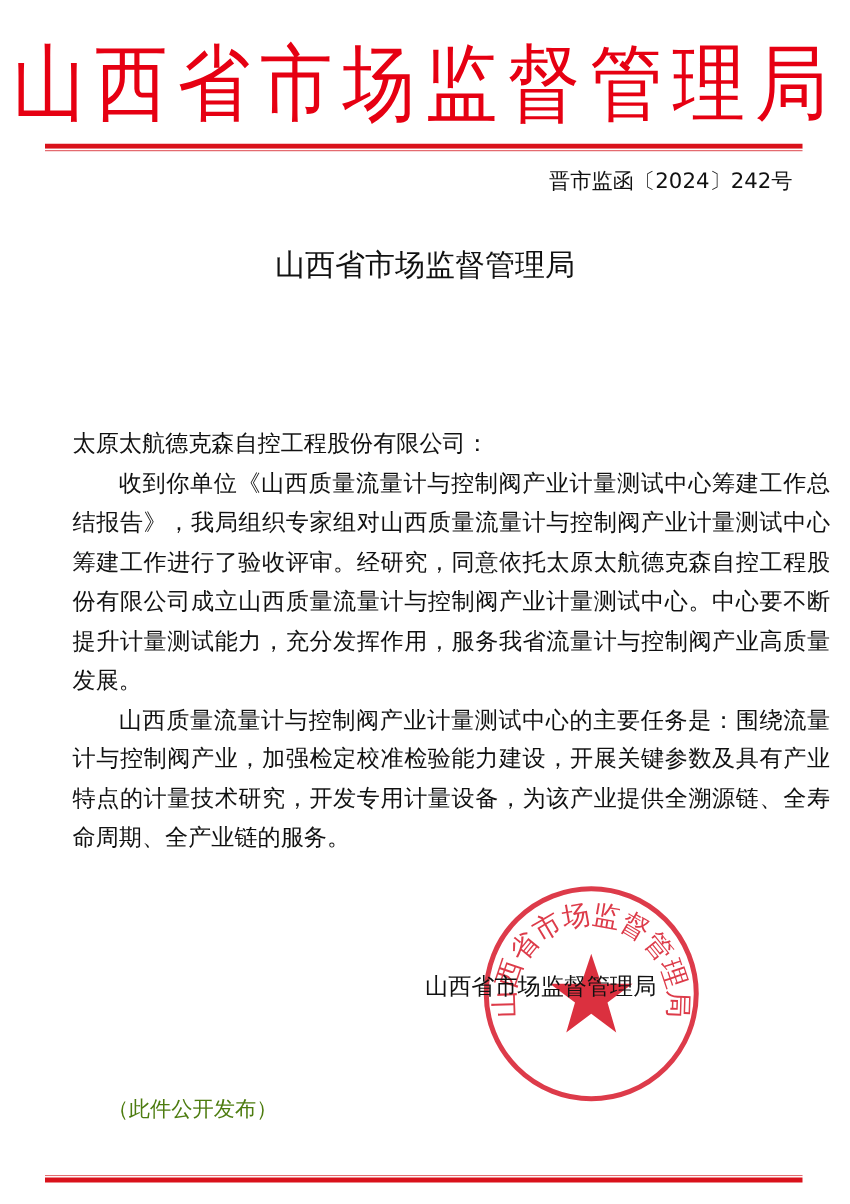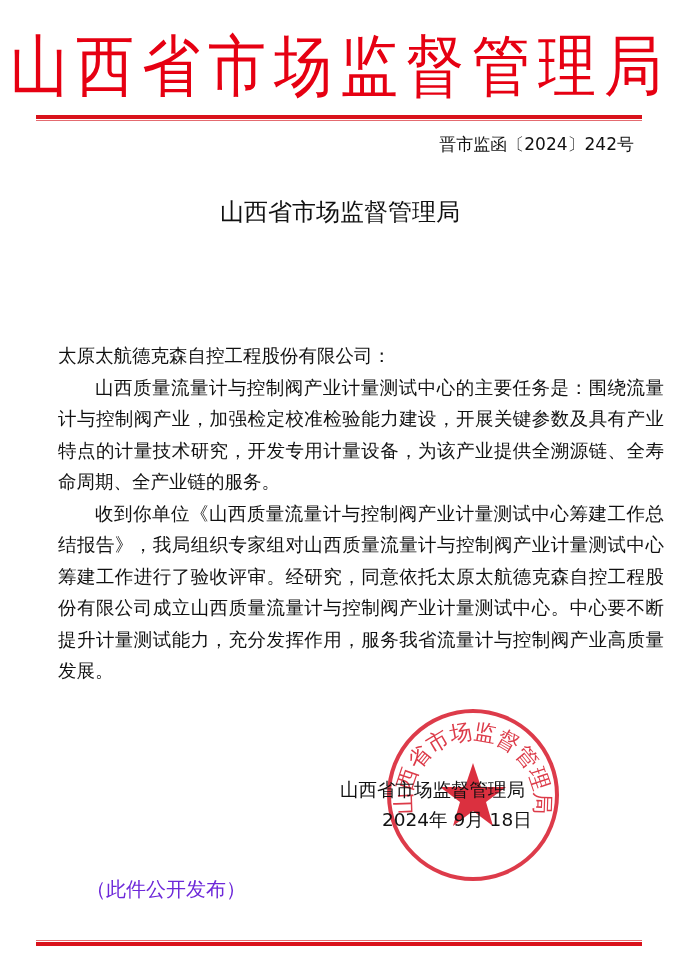--- a/index.html
+++ b/index.html
@@ -19,59 +19,58 @@
              font-size: 24px; line-height: 40px; color: #111; }
     .body { position: absolute; left: 38px; width: 606px; top: 340px; font-size: 18.5px;
             line-height: 31.5px; color: #111; margin-left: 20px; }
     .body p { margin: 0; text-align: justify; }
     .body p.indent { text-indent: 2em; }
     .seal { position: absolute; left: 383px; top: 705px; width: 180px; height: 180px; }
     .sign { position: absolute; left: 340px; top: 775px; font-size: 18.5px; line-height: 30px;
             color: #111; width: 260px; }
     .sign .org { text-align: left; }
     .sign .date { padding-left: 42px; }
-    .note { position: absolute; left: 86px; top: 876px; font-size: 20px; color: #6d28d9; }
+    .note { position: absolute; left: 86px; top: 876px; font-size: 17px; color: #4d7c0f; }
   </style>
 </head>
 <body>
 
 <div class="masthead">山西省市场监督管理局</div>
 
 <div class="rule rule-top">
   <div class="thick"></div>
     <div class="gap"></div>
     <div class="thin"></div>
 </div>
 
 <div class="docno">晋市监函〔2024〕242号</div>
 
 <div class="title">
   <div>山西省市场监督管理局</div>
 </div>
 
 <div class="body">
   <p>太原太航德克森自控工程股份有限公司：</p>
+  <p class="indent">收到你单位《山西质量流量计与控制阀产业计量测试中心筹建工作总结报告》，我局组织专家组对山西质量流量计与控制阀产业计量测试中心筹建工作进行了验收评审。经研究，同意依托太原太航德克森自控工程股份有限公司成立山西质量流量计与控制阀产业计量测试中心。中心要不断提升计量测试能力，充分发挥作用，服务我省流量计与控制阀产业高质量发展。</p>
   <p class="indent">山西质量流量计与控制阀产业计量测试中心的主要任务是：围绕流量计与控制阀产业，加强检定校准检验能力建设，开展关键参数及具有产业特点的计量技术研究，开发专用计量设备，为该产业提供全溯源链、全寿命周期、全产业链的服务。</p>
-  <p class="indent">收到你单位《山西质量流量计与控制阀产业计量测试中心筹建工作总结报告》，我局组织专家组对山西质量流量计与控制阀产业计量测试中心筹建工作进行了验收评审。经研究，同意依托太原太航德克森自控工程股份有限公司成立山西质量流量计与控制阀产业计量测试中心。中心要不断提升计量测试能力，充分发挥作用，服务我省流量计与控制阀产业高质量发展。</p>
 </div>
 
 <svg class="seal" viewBox="0 0 180 180">
   <defs>
     <path id="sealArc" d="M 32 118 A 62 62 0 1 1 148 118"></path>
   </defs>
   <circle cx="90" cy="90" r="84" fill="none" stroke="#d7192a" stroke-width="4" opacity="0.85"></circle>
   <text font-size="22" fill="#d7192a" opacity="0.85" font-family="DejaVu Sans, sans-serif">
     <textPath href="#sealArc" startOffset="50%" text-anchor="middle">山西省市场监督管理局</textPath>
   </text>
   <polygon fill="#d7192a" opacity="0.9" points="90,58 98,82 123,82 103,97 110,121 90,106 70,121 77,97 57,82 82,82"></polygon>
 </svg>
 
 <div class="sign">
   <div class="org">山西省市场监督管理局</div>
-  <div class="date">2024年 9月 18日</div>
 </div>
 
 <div class="note">（此件公开发布）</div>
 
 <div class="rule rule-bottom">
   <div class="thin"></div>
     <div class="gap"></div>
     <div class="thick"></div>
 </div>
 

